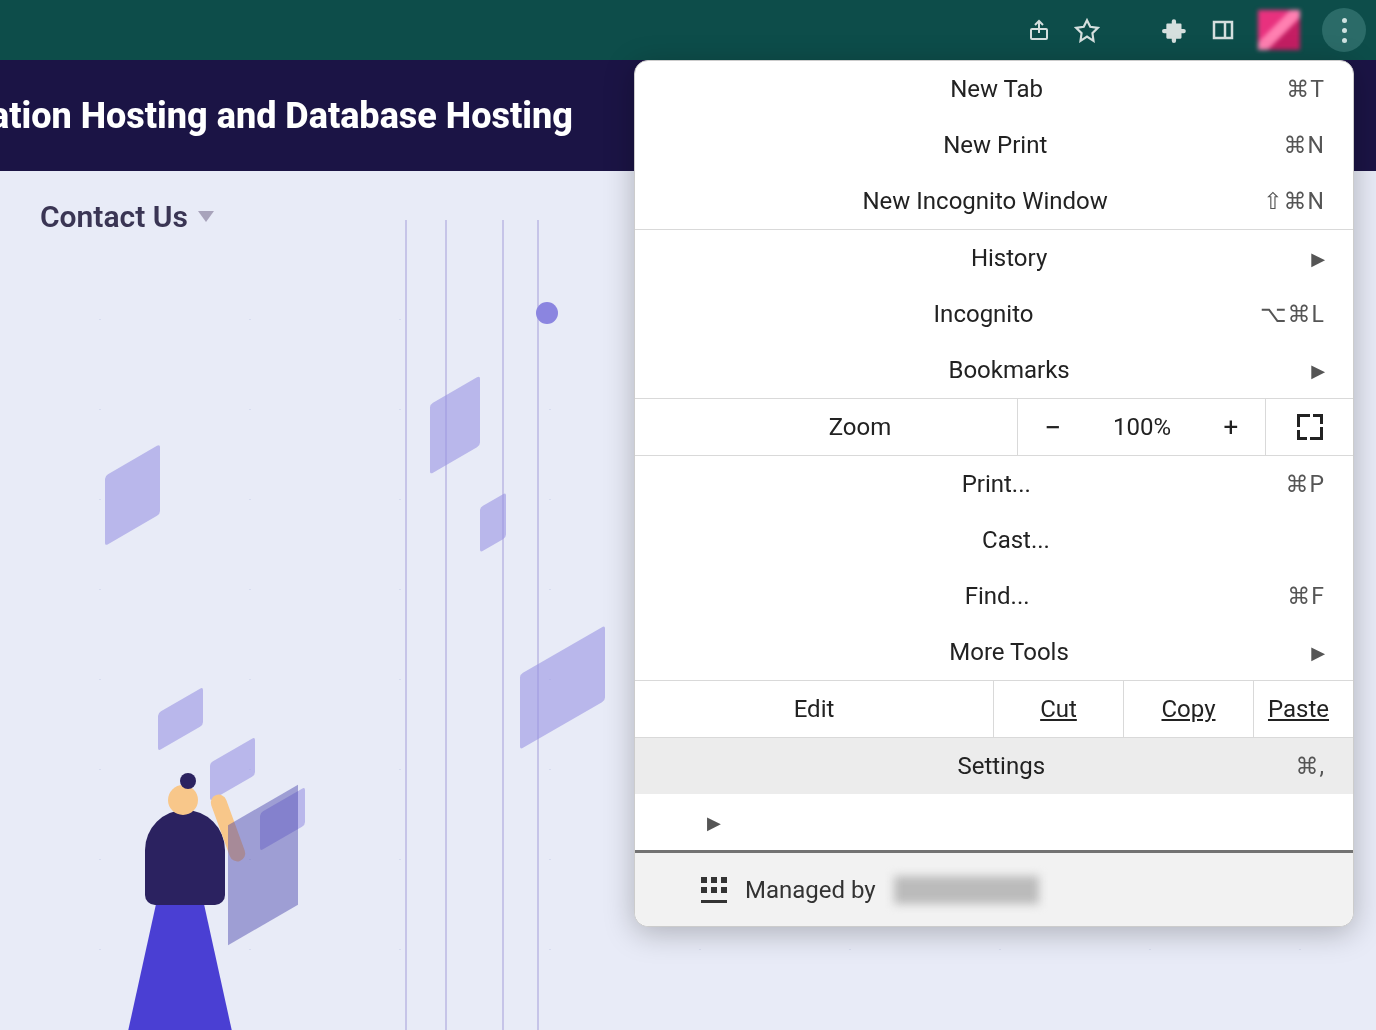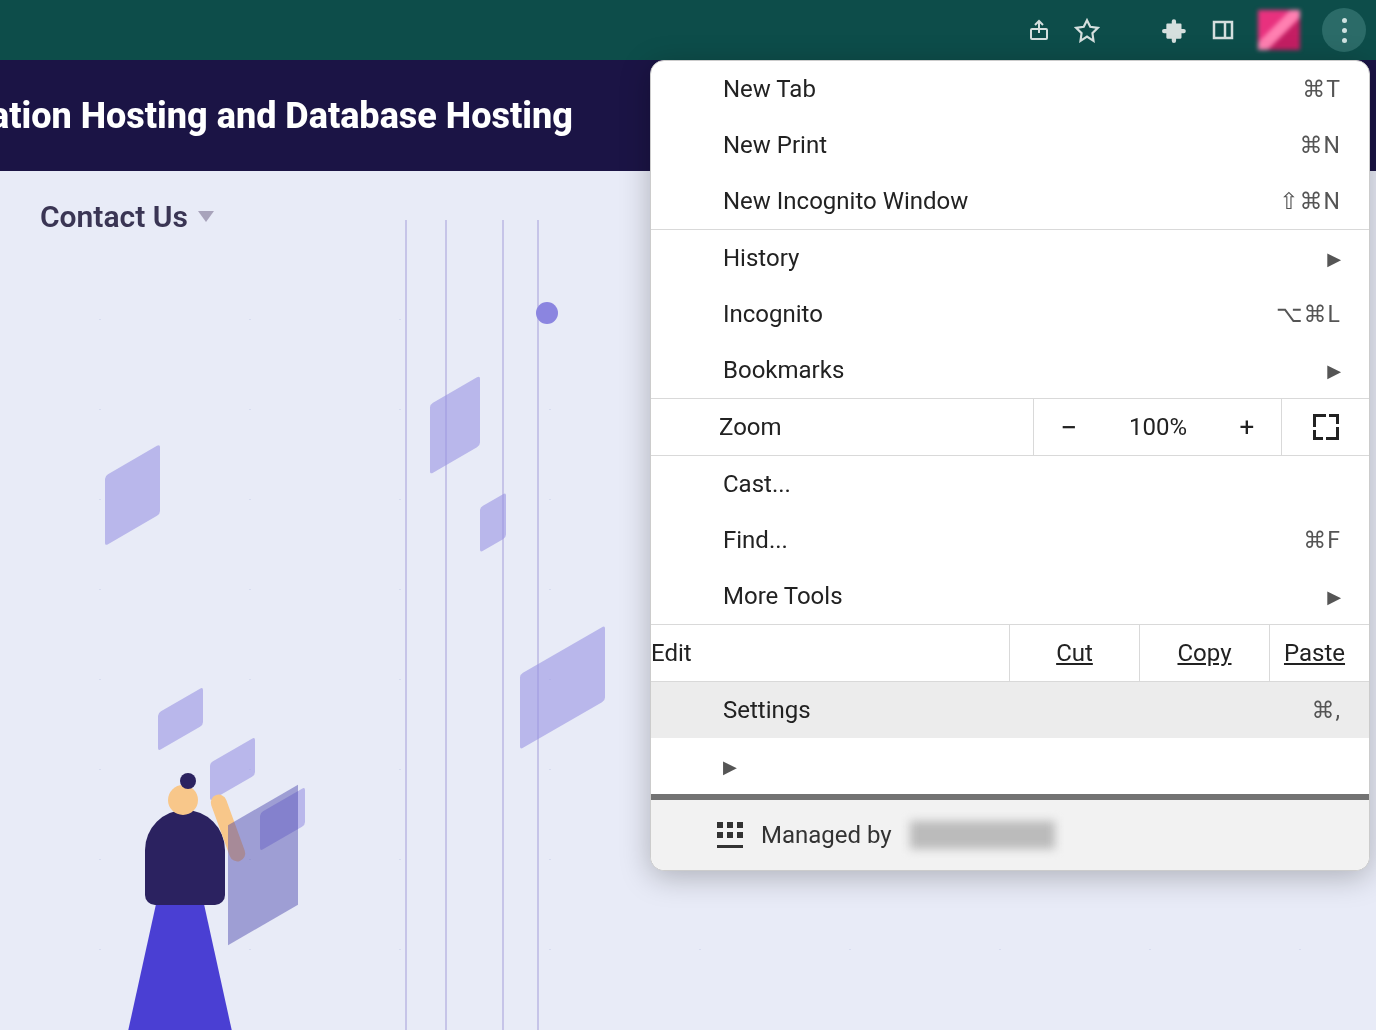--- a/index.html
+++ b/index.html
@@ -94,29 +94,30 @@
   .head { width:30px; height:30px; border-radius:50%; background:#f8c78a; position:absolute; top:-230px; left:18px;}
   .bun { width:16px; height:16px; border-radius:50%; background:#2b2260; position:absolute; top:-242px; left:30px;}
   .torso { width:80px; height:95px; background:#2b2260; border-radius:40px 40px 10px 10px; position:absolute; top:-205px; left:-5px;}
   .arm { width:16px; height:70px; background:#f8c78a; border-radius:8px; position:absolute; top:-222px; left:70px; transform:rotate(-20deg);}
   .pants { width:110px; height:150px; background:#4a3fd3; position:absolute; top:-120px; left:-25px; clip-path:polygon(30% 0,70% 0,100% 100%,0 100%);}
   .screen { width:70px; height:120px; background:#4440a8; opacity:.45; position:absolute; top:-210px; left:78px; transform:skewY(-30deg);}
 
   
   .menu {
     position:absolute;
-    top:60px; right:6px;
+    top:60px; right:22px;
     width:720px;
     background:#fff;
     border:1px solid #ccc;
     border-radius:14px;
     box-shadow: 0 6px 30px rgba(0,0,0,.25);
     font-size:24px;
     color:#222;
     z-index:100;
+    text-align:center;
   }
   .m-item {
     display:flex; align-items:center;
     height:56px;
     padding: 0 28px 0 72px;
     cursor:default;
   }
   .m-item .label { flex:1; }
   .m-item .shortcut { color:#555; font-size:23px; letter-spacing:1px;}
   .m-item .arrow { color:#555; font-size:18px;}
@@ -138,21 +139,21 @@
     border-top:1px solid #d9d9d9;
     border-bottom:1px solid #d9d9d9;
   }
   .edit-row .elabel { flex:1; }
   .edit-row .cell { border-left:1px solid #d9d9d9; height:100%; display:flex; align-items:center; justify-content:center; width:130px;text-decoration:underline;}
   .edit-row .cell.paste { width:100px; padding-right:10px;}
   .managed {
     display:flex; align-items:center;
     height:76px;
     background:#f2f2f2;
-    border-top:6px solid #737373;
+    border-top:3px solid #737373;
     border-radius:0 0 14px 14px;
     padding-left:66px;
     gap:18px;
     color:#333;
   }
   .managed .org { filter: blur(5px); background: #bbb; color:transparent; padding:0 6px;}
   .building-icon {
     width:26px; height:26px; display:inline-block;
     background:
       linear-gradient(#333,#333), linear-gradient(#333,#333), linear-gradient(#333,#333),
@@ -277,20 +278,24 @@
     <span class="cell pct" style="border-left:none">100%</span>
     <span class="cell plus" style="border-left:none">+</span>
     <span class="cell fs">
       <span class="fs-icon">
           <span class="c1"></span>
           <span class="c2"></span>
         </span>
     </span>
   </div>
   <div class="m-item">
+    <span class="label">Print...</span>
+    <span class="shortcut">⌘P</span>
+  </div>
+  <div class="m-item">
     <span class="label">Cast...</span>
   </div>
   <div class="m-item">
     <span class="label">Find...</span>
     <span class="shortcut">⌘F</span>
   </div>
   <div class="m-item">
     <span class="label">More Tools</span>
     <span class="arrow">▶</span>
   </div>

